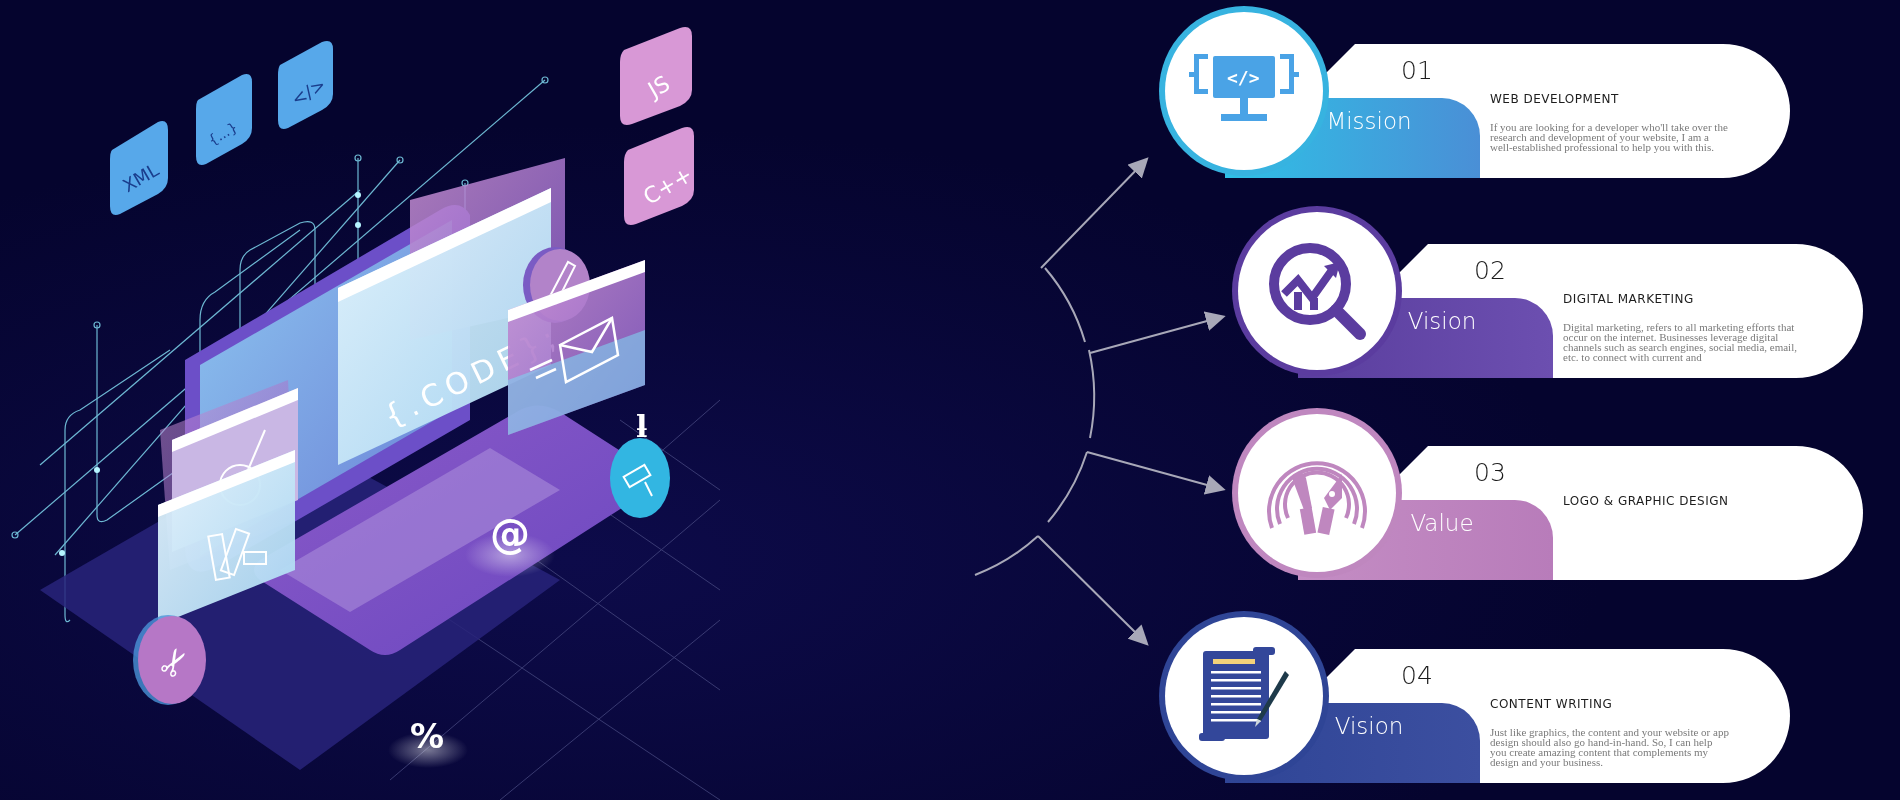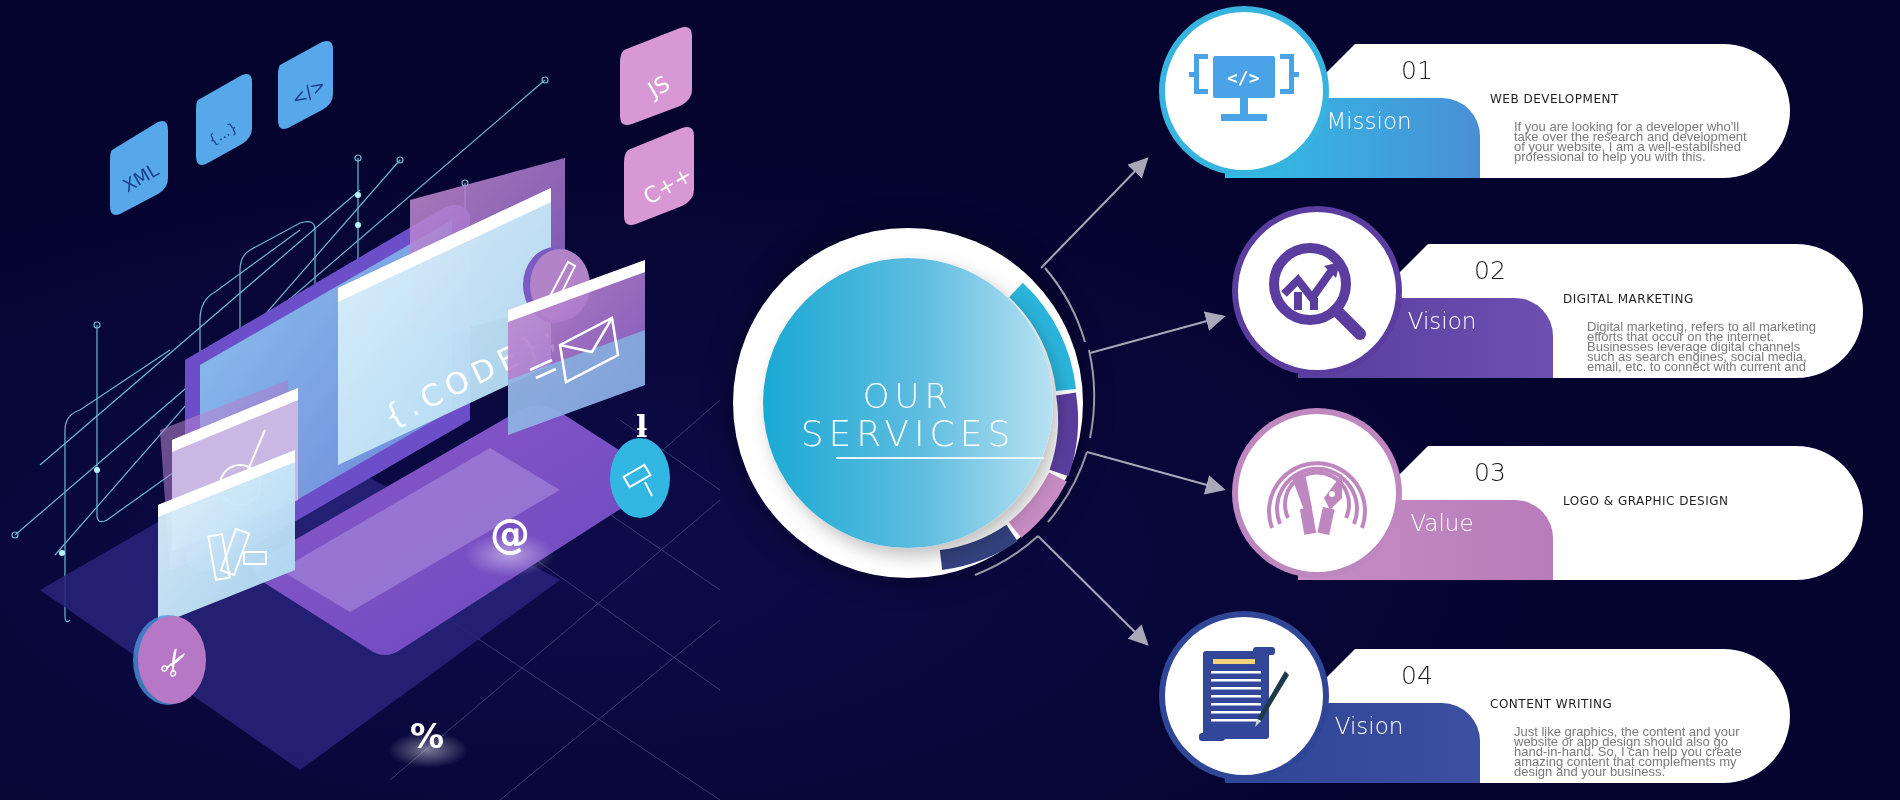--- a/index.html
+++ b/index.html
@@ -28,21 +28,21 @@
 
   
   .svc { position: absolute; height: 150px; }
   .svc .pill { position: absolute; left: 130px; top: 32px; height: 134px; background: #ffffff; border-radius: 0 70px 70px 0;
                clip-path: polygon(60px 0, 100% 0, 100% 100%, 0 100%, 0 60px); }
   .svc .tab { position: absolute; left: 60px; top: 86px; width: 255px; height: 80px; border-radius: 0 38px 0 0; }
   .svc .tab-label { position: absolute; left: 124px; top: 96px; width: 160px; text-align: center; color: #ffffff;
                     font-family: "DejaVu Sans", sans-serif; font-size: 23px; font-weight: 300; }
   .svc .num { position: absolute; left: 212px; top: 44px; font-family: "DejaVu Sans", sans-serif; font-size: 25px; font-weight: 300; color: #1b1b1b; margin-left: 24px; }
   .svc .title { position: absolute; left: 325px; top: 80px; font-family: "DejaVu Sans", sans-serif; font-size: 12px; letter-spacing: 0.5px; color: #1d1d1d; white-space: nowrap; }
-  .svc .desc { position: absolute; left: 325px; top: 110px; width: 240px; font-family: Liberation Sans, sans-serif; font-size: 13px; line-height: 10px; color: #7a7a7a; margin-left: 24px; }
+  .svc .desc { position: absolute; left: 325px; top: 110px; width: 240px; font-family: Liberation Serif, serif; font-size: 11px; line-height: 10px; color: #7a7a7a; }
   .svc .badge { position: absolute; left: 0; top: 0; width: 158px; height: 158px; border-radius: 50%; background: #ffffff; }
   .svc .badge svg { position: absolute; left: 24px; top: 24px; }
 
   .arrow-svg { position: absolute; left: 0; top: 0; }
 </style>
 </head>
 <body>
 
 <div class="stage">
 
@@ -228,36 +228,20 @@
       <path d="M1087 452 A 205 205 0 0 1 1048 522"></path>
       <path d="M1038 536 A 200 200 0 0 1 975 575"></path>
 
       <polyline points="1041,268 1143,163" marker-end="url(#arrowHead)"></polyline>
       <polyline points="1090,353 1218,318" marker-end="url(#arrowHead)"></polyline>
       <polyline points="1087,452 1218,488" marker-end="url(#arrowHead)"></polyline>
       <polyline points="1038,536 1143,640" marker-end="url(#arrowHead)"></polyline>
     </g>
   </svg>
 
-  <div class="hub">
-    <div class="hub-outer"></div>
-    <svg width="350" height="350" viewBox="0 0 350 350" style="position:absolute;left:0;top:0;">
-      <g fill="none" stroke-width="20">
-        <path d="M283 62 A 160 160 0 0 1 333 162" stroke="#2bb5dc"></path>
-        <path d="M333 166 A 160 160 0 0 1 326 245" stroke="#5a3e9e"></path>
-        <path d="M325 249 A 160 160 0 0 1 282 302" stroke="#c88dc4"></path>
-        <path d="M279 305 A 160 160 0 0 1 208 332" stroke="#33427e"></path>
-      </g>
-    </svg>
-    <div class="hub-inner">
-      <div class="hub-title l1">OUR</div>
-      <div class="hub-title l2">SERVICES</div>
-      <div class="hub-rule"></div>
-    </div>
-  </div>
 
   <div class="svc" style="left:1165px; top:12px; width:625px;">
     <div class="pill" style="width:495px;"></div>
     <div class="tab" style="background:linear-gradient(90deg,#2fc0e6,#4a8fd6);"></div>
     <div class="tab-label">Mission</div>
     <div class="num">01</div>
     <div class="title">WEB DEVELOPMENT</div>
     <div class="desc">If you are looking for a developer who'll take over the research and development of your website, I am a well-established professional to help you with this.</div>
     <div class="badge" style="box-shadow:0 0 0 6px #37b3e0;">
       <svg width="110" height="110" viewBox="0 0 110 110">

